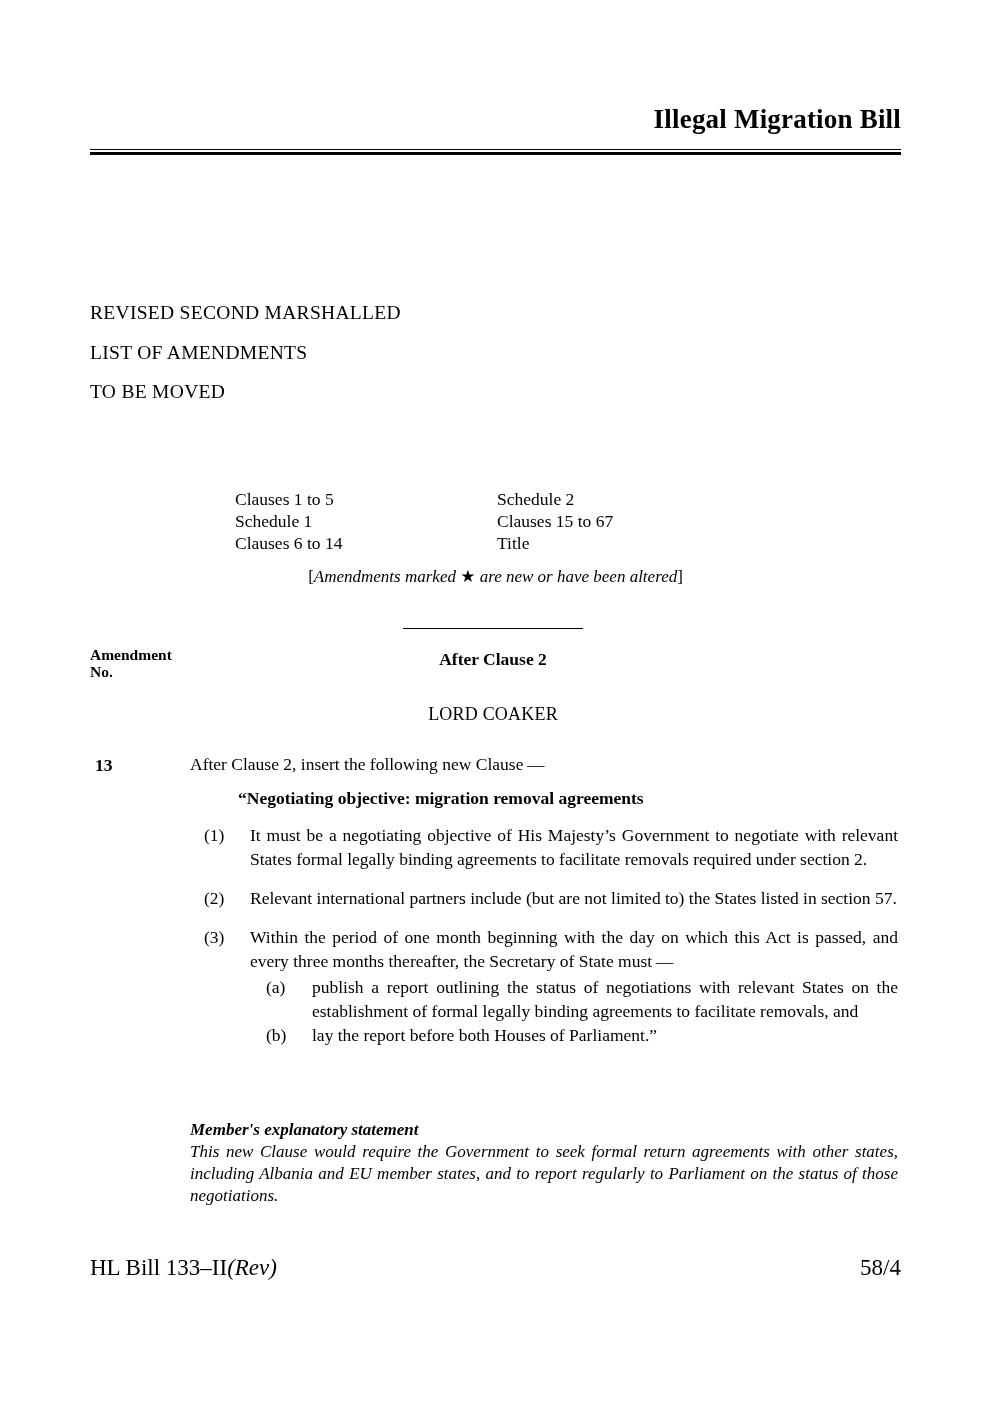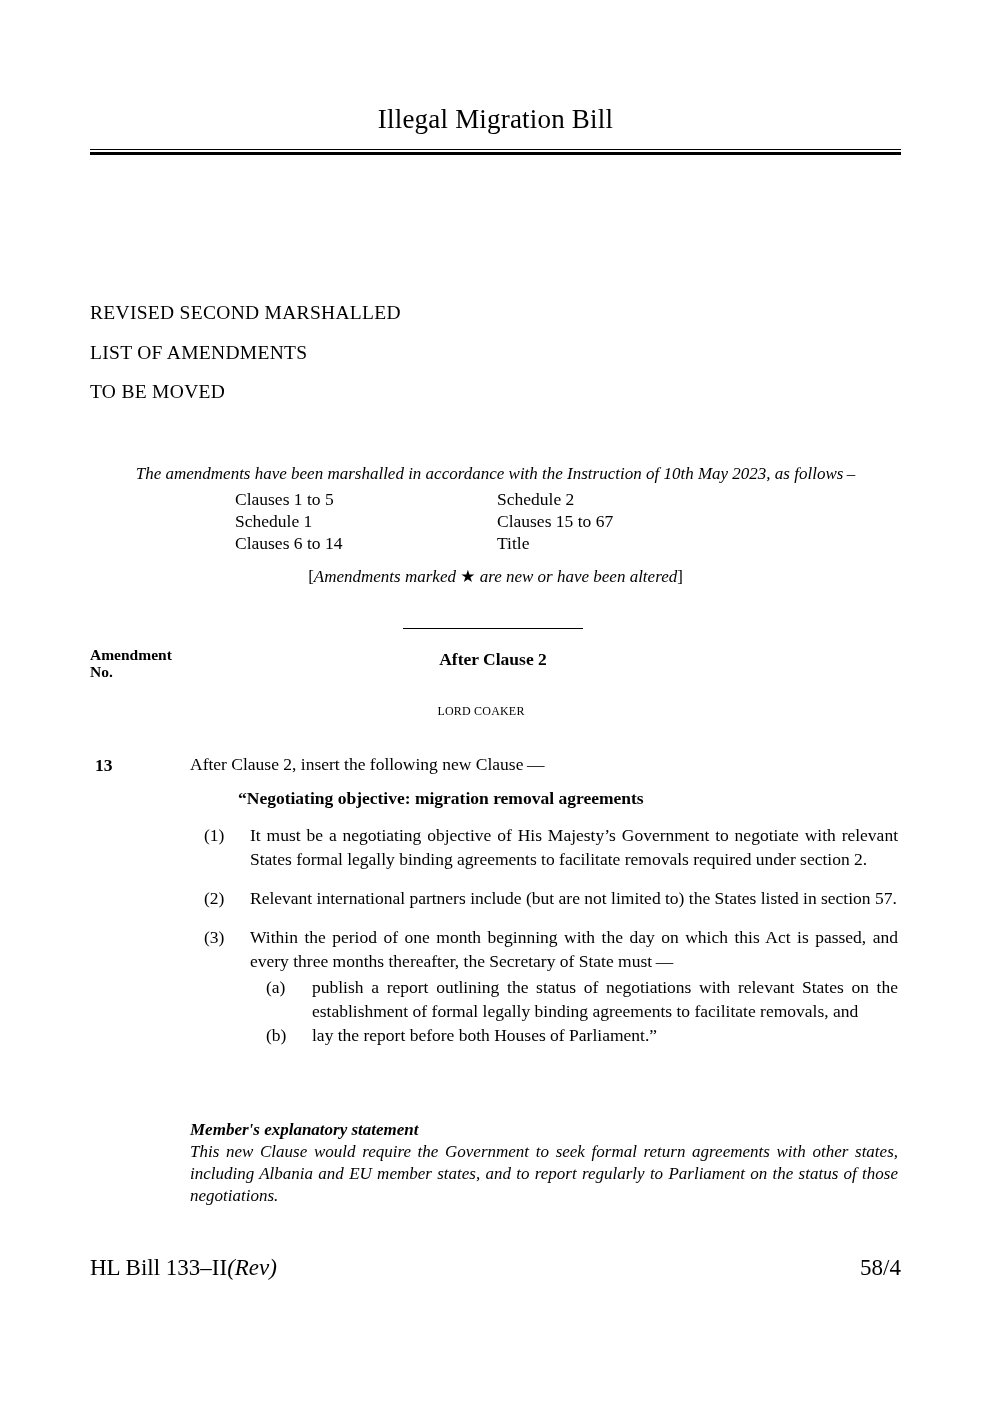--- a/index.html
+++ b/index.html
@@ -22,22 +22,22 @@
 
   
   .title-block {
     position: absolute;
     left: 90px;
     top: 104px;
     width: 811px;
   }
   .doc-title {
     font-size: 27px;
-    font-weight: normal;
-    text-align: center;
+    font-weight: bold;
+    text-align: right;
     letter-spacing: 0.2px;
     line-height: 1.15;
   }
   .rule-double {
     margin-top: 14px;
     border-top: 1.5px solid #000;
     border-bottom: 3px solid #000;
     height: 2px;
   }
 
@@ -116,25 +116,25 @@
     position: absolute;
     left: 300px;
     top: 649px;
     width: 386px;
     text-align: center;
     font-weight: bold;
     font-size: 17.5px;
   }
   .sponsor {
     position: absolute;
-    left: 288px;
+    left: 300px;
     top: 704px;
     width: 386px;
     text-align: center;
-    font-size: 12px;
+    font-size: 18px;
     letter-spacing: 0.2px;
   }
 
   
   .amend-number {
     position: absolute;
     left: 95px;
     top: 755px;
     font-weight: bold;
     font-size: 17.5px;
@@ -240,21 +240,20 @@
     <div class="doc-title">Illegal Migration Bill</div>
     <div class="rule-double"></div>
   </div>
 
   <div class="headings">
     <div class="hline">REVISED SECOND MARSHALLED</div>
     <div class="hline">LIST OF AMENDMENTS</div>
     <div class="hline">TO BE MOVED</div>
   </div>
 
-  <div class="instruction">The amendments have been marshalled in accordance with the Instruction of 10th May 2023, as follows –</div>
 
   <div class="clause-table">
     <div class="row">
       <span class="col-left">Clauses 1 to 5</span>
       <span class="col-right">Schedule 2</span>
     </div>
     <div class="row">
       <span class="col-left">Schedule 1</span>
       <span class="col-right">Clauses 15 to 67</span>
     </div>

